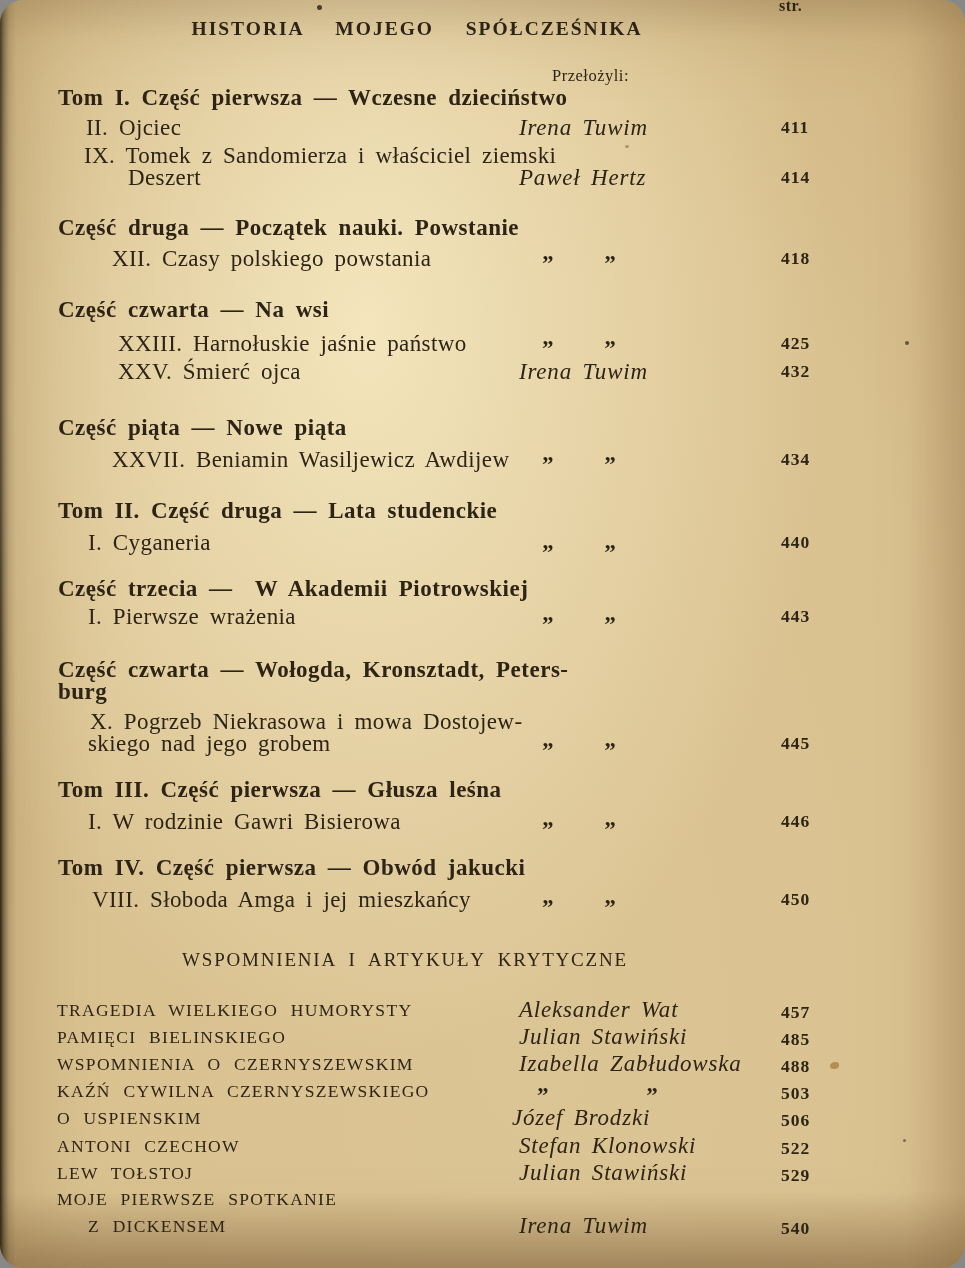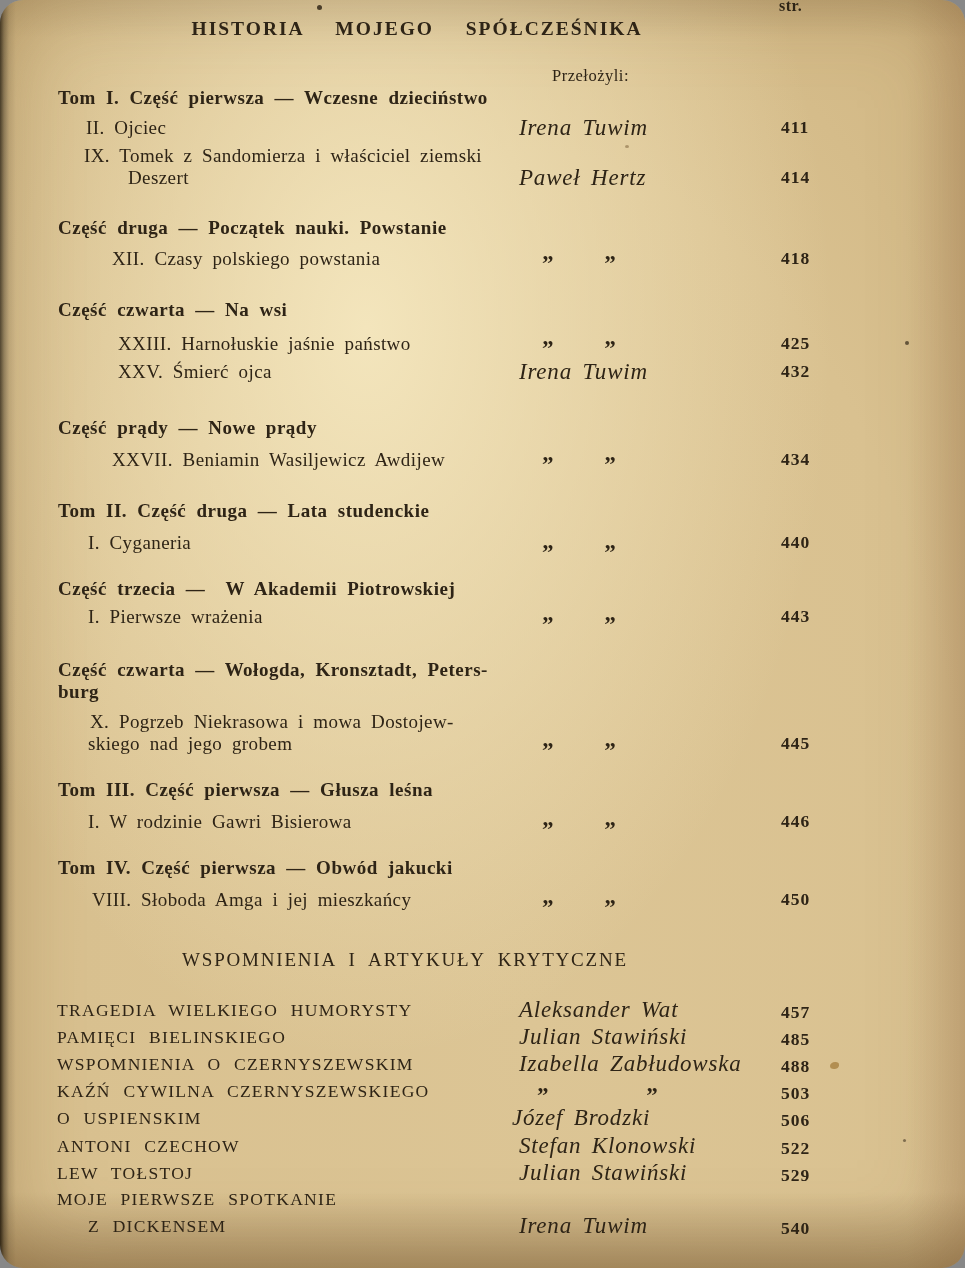--- a/index.html
+++ b/index.html
@@ -17,21 +17,21 @@
       linear-gradient(270deg, rgba(150,100,70,.18) 0%, rgba(150,100,70,0) 6%),
       radial-gradient(ellipse at 55% 80%, #dcc595 0%, #d9c190 60%, #cdb27e 100%),
       #e0cb9c;
     background-color:#e0cb9c;
     box-shadow:inset 0 0 90px rgba(120,85,40,.35);
     border-radius:23px;
   }
   .ln{position:absolute;left:0;width:100%;height:26px;}
   .t{
     position:absolute;top:0;
-    font-size:19px;line-height:22px;
+    font-size:23px;line-height:22px;
     letter-spacing:.4px;word-spacing:4.5px;
     white-space:pre;
   }
   .head{font-weight:bold;letter-spacing:.5px;word-spacing:5px;}
   .tr{
     position:absolute;left:519px;top:0;
     font-style:italic;font-size:23px;line-height:22px;
     letter-spacing:.8px;word-spacing:4px;white-space:pre;
   }
   .pg{
@@ -113,21 +113,21 @@
     <span class="tr dit">” ”</span>
     <span class="pg">425</span>
   </div>
   <div class="ln" style="top:361px">
     <span class="t" style="left:118px">XXV. Śmierć ojca</span>
     <span class="tr">Irena Tuwim</span>
     <span class="pg">432</span>
   </div>
 
   <div class="ln" style="top:417px">
-    <span class="t head" style="left:58px">Część prądy — Nowe prądy</span>
+    <span class="t head" style="left:58px">Część piąta — Nowe piąta</span>
   </div>
   <div class="ln" style="top:449px">
     <span class="t" style="left:112px">XXVII. Beniamin Wasiljewicz Awdijew</span>
     <span class="tr dit">” ”</span>
     <span class="pg">434</span>
   </div>
 
   <div class="ln" style="top:500px">
     <span class="t head" style="left:58px">Tom II. Część druga — Lata studenckie</span>
   </div>

